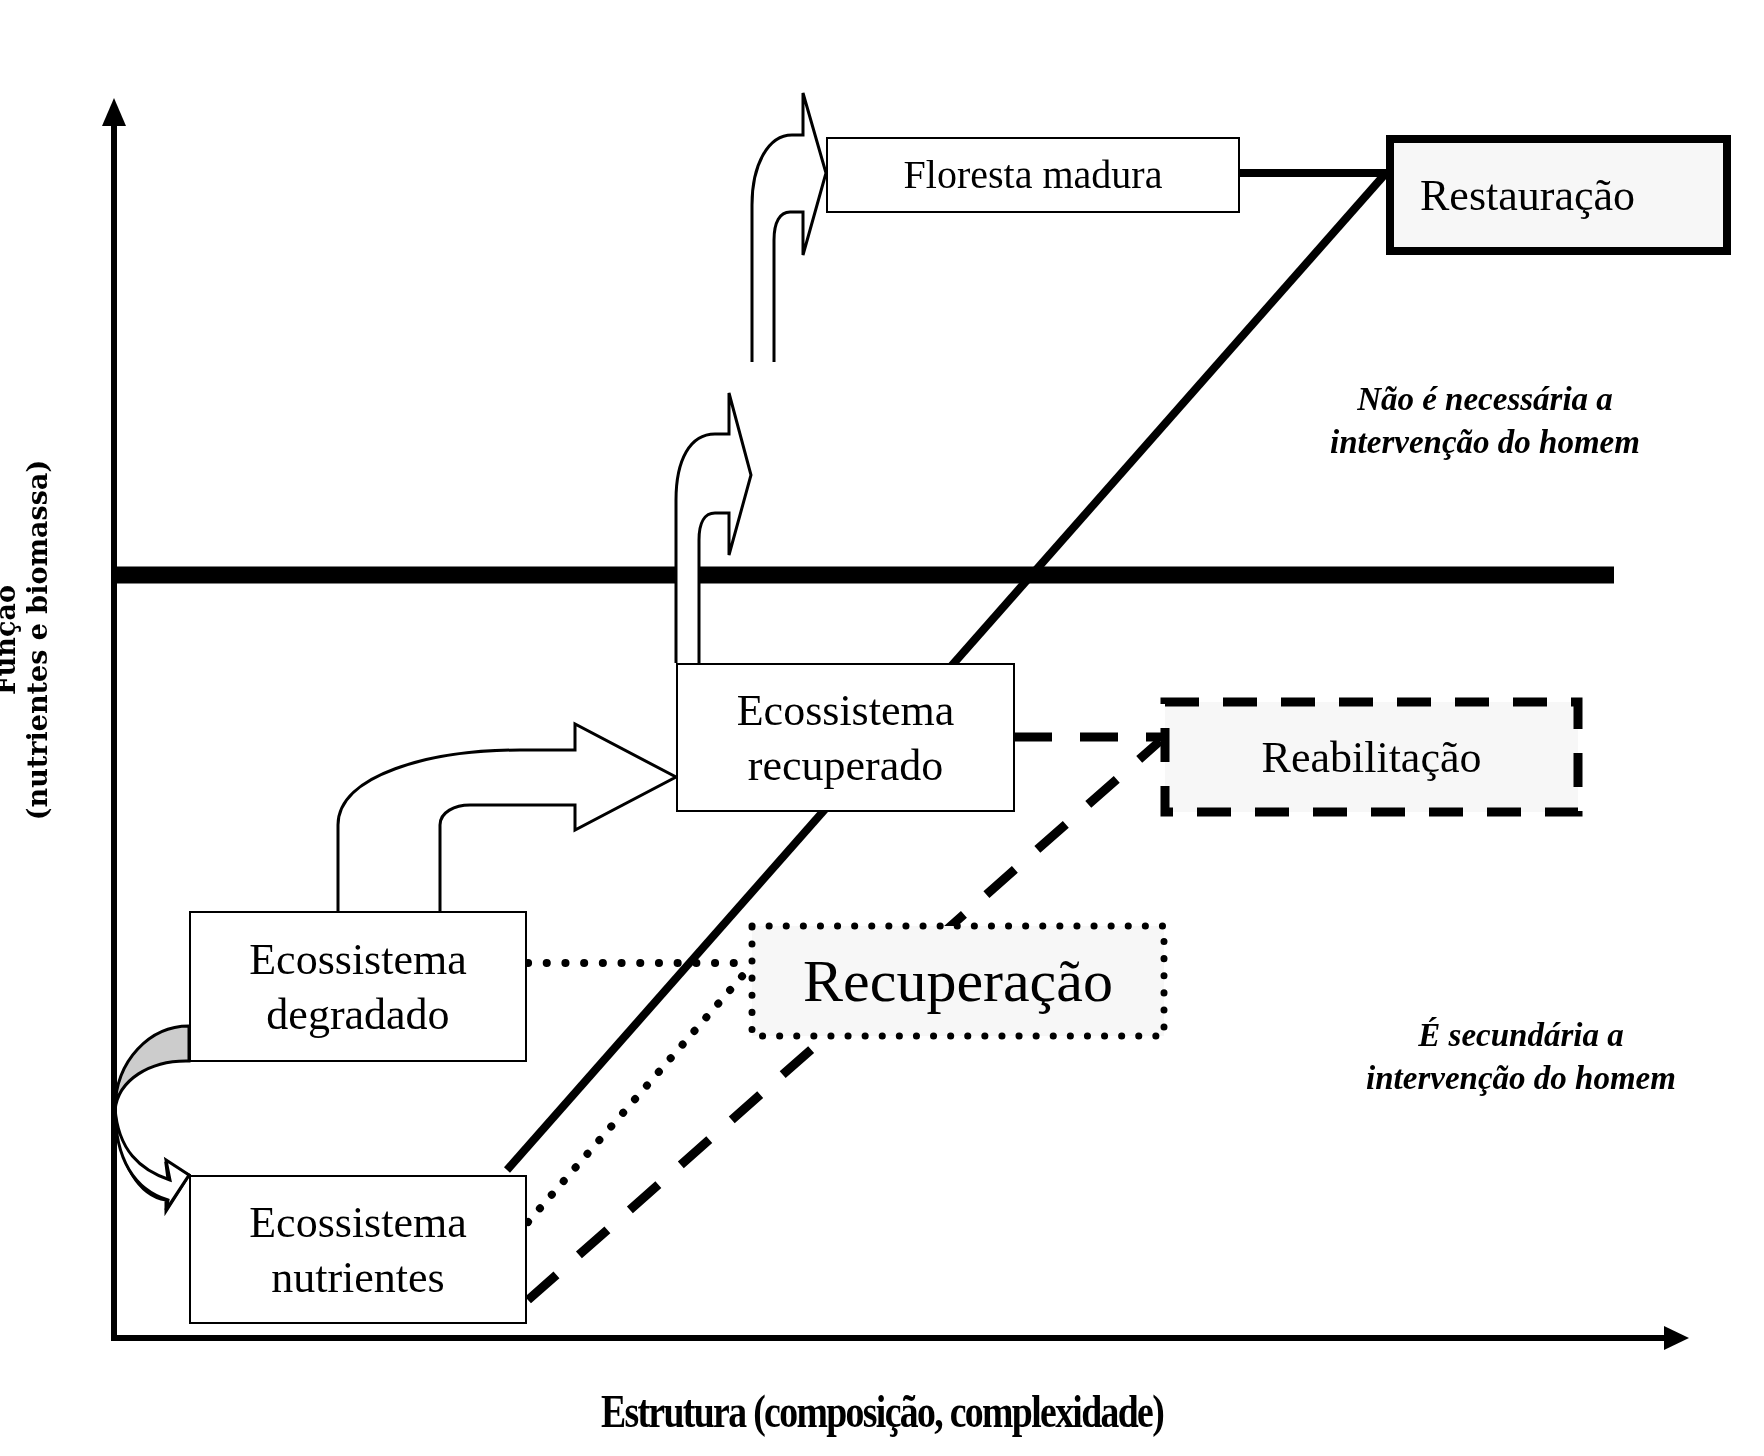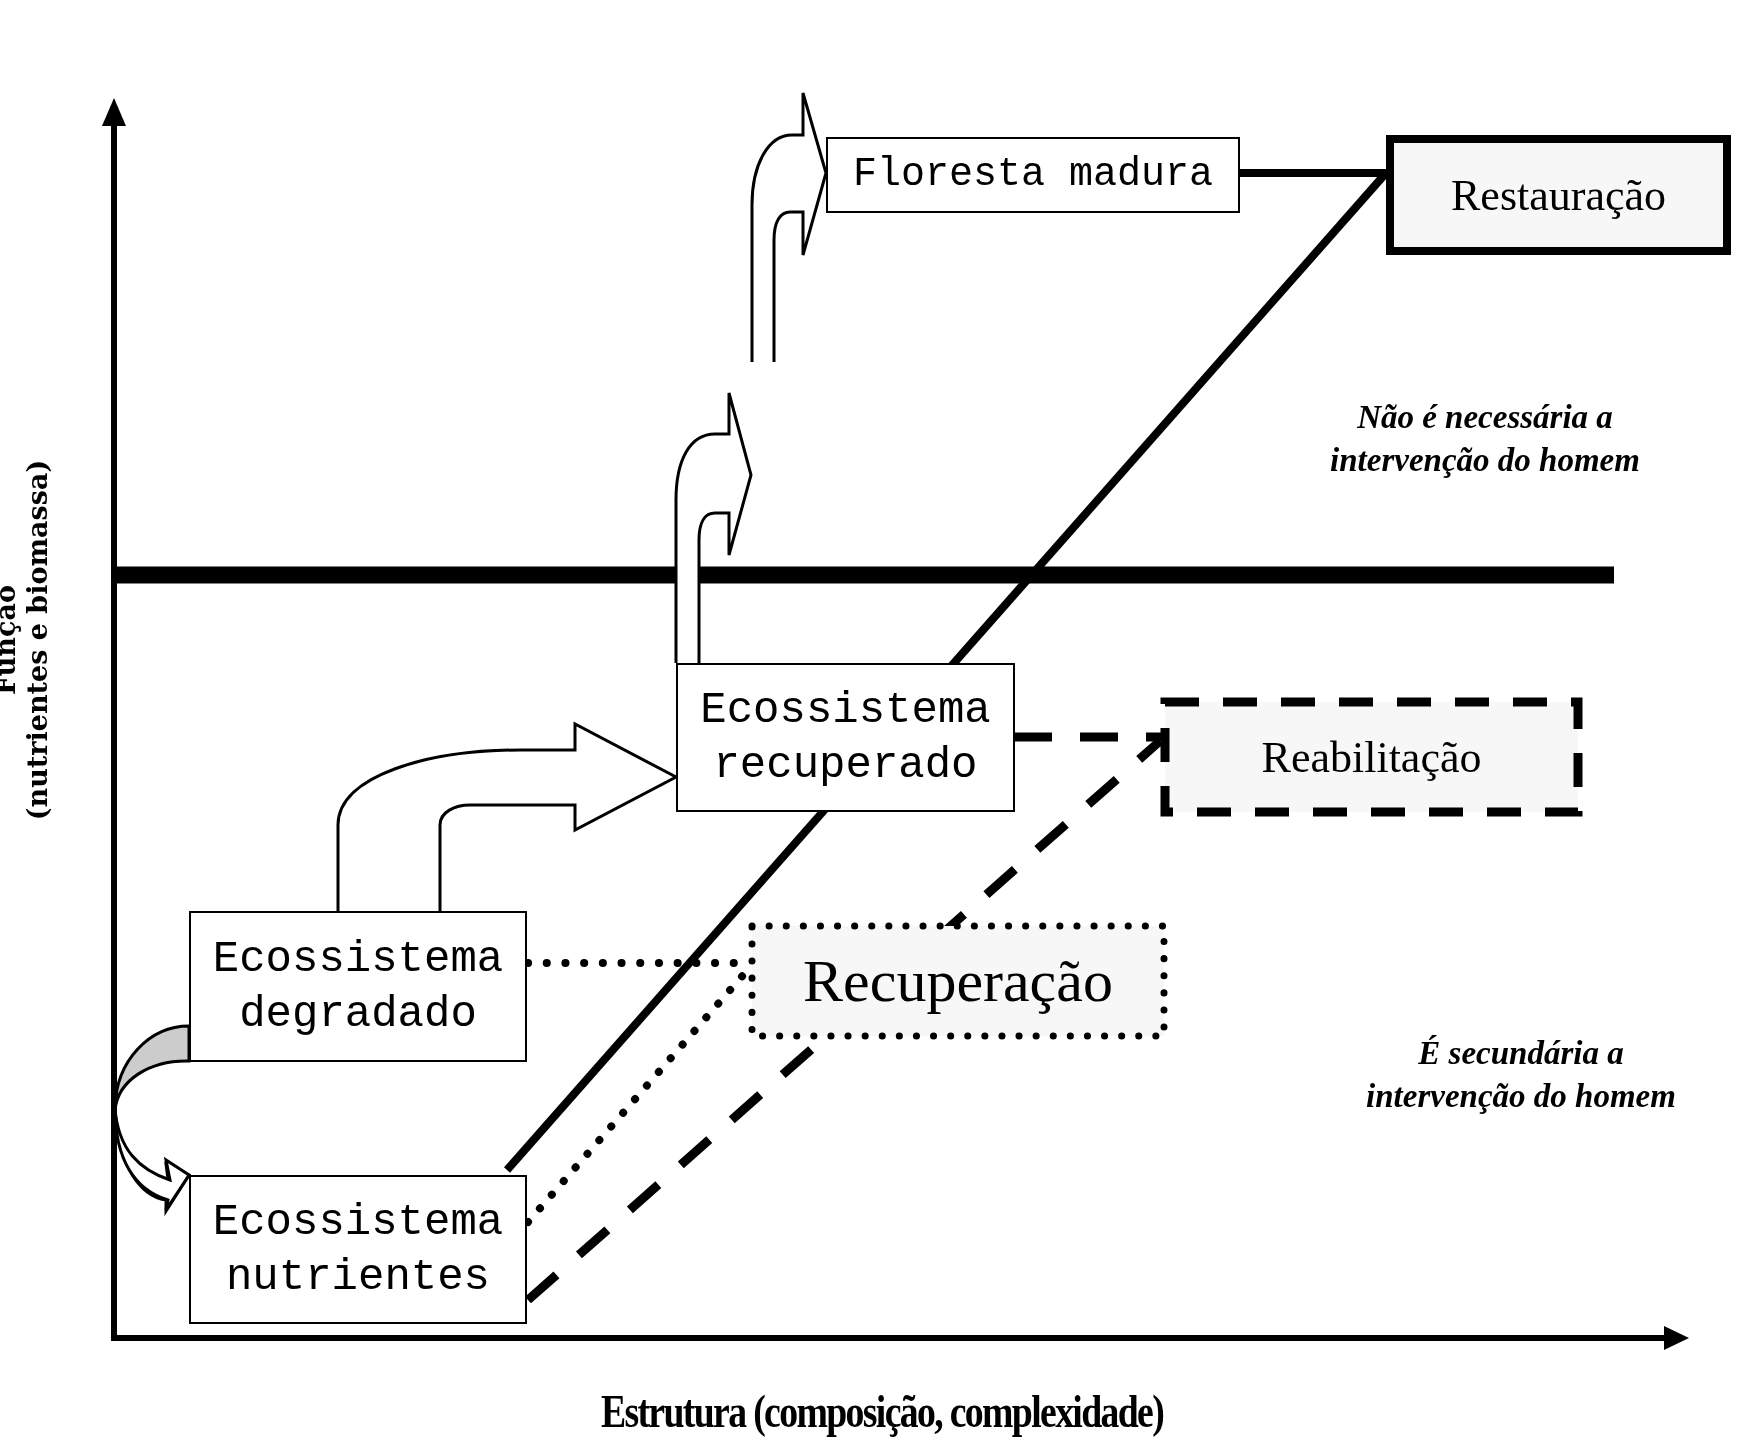--- a/index.html
+++ b/index.html
@@ -1,21 +1,21 @@
 <!DOCTYPE html>
 <html><head>
 <meta charset="utf-8">
 <style>
   html, body { margin:0; padding:0; background:#ffffff; }
   body { width:1764px; height:1456px; position:relative; overflow:hidden; font-family:"Liberation Serif", serif; }
   #stage { position:absolute; left:0; top:0; width:1764px; height:1456px; }
   .box { position:absolute; box-sizing:border-box; display:flex; align-items:center; justify-content:center; text-align:center; color:#000; line-height:1.25; }
-  .node { background:#fff; border:2.5px solid #000; font-size:44px;font-family:Liberation Mono, monospace; }
+  .node { background:#fff; border:2.5px solid #000; font-size:44px; }
   .node.left { justify-content:flex-start; text-align:left; padding-left:30px; }
-  .note { position:absolute; font-family:"Liberation Serif", serif; font-style:italic; font-weight:bold; font-size:33px; text-align:center; line-height:1.3; color:#000;margin-top:18px; }
+  .note { position:absolute; font-family:"Liberation Serif", serif; font-style:italic; font-weight:bold; font-size:33px; text-align:center; line-height:1.3; color:#000; }
   .xlabel { position:absolute; left:0; width:1764px; top:1385px; text-align:center; font-family:"Liberation Serif", serif; font-weight:bold; font-size:46px; letter-spacing:-2px; transform:scaleX(0.82); }
   .ylabel { position:absolute; left:-200px; top:600px; width:460px; height:80px; transform:rotate(-90deg); transform-origin:center; text-align:center; font-family:"DejaVu Serif", serif; font-weight:bold; font-size:27px; line-height:1.2; }
 </style>
 </head>
 <body>
 
 <div id="stage">
   <svg width="1764" height="1456" style="position:absolute;left:0;top:0">
 
     <line x1="114" y1="1340" x2="114" y2="118" stroke="#000" stroke-width="6"></line>
@@ -60,21 +60,21 @@
       <div>degradado</div>
     </div>
   </div>
   <div class="box node" style="left:189px;top:1175px;width:338px;height:149px;">
     <div>
       <div>Ecossistema</div>
       <div>nutrientes</div>
     </div>
   </div>
 
-  <div class="box" style="left:1390px;top:139px;width:337px;height:112px;font-size:44px;">
+  <div class="box" style="left:1359px;top:139px;width:337px;height:112px;font-size:44px;">
     <span>Restauração</span>
   </div>
   <div class="box" style="left:1165px;top:702px;width:413px;height:110px;font-size:44px;">
     <span>Reabilitação</span>
   </div>
   <div class="box" style="left:752px;top:926px;width:412px;height:110px;font-size:60px;">
     <span>Recuperação</span>
   </div>
 
   <div class="note" style="left:1280px;top:378px;width:410px;">

